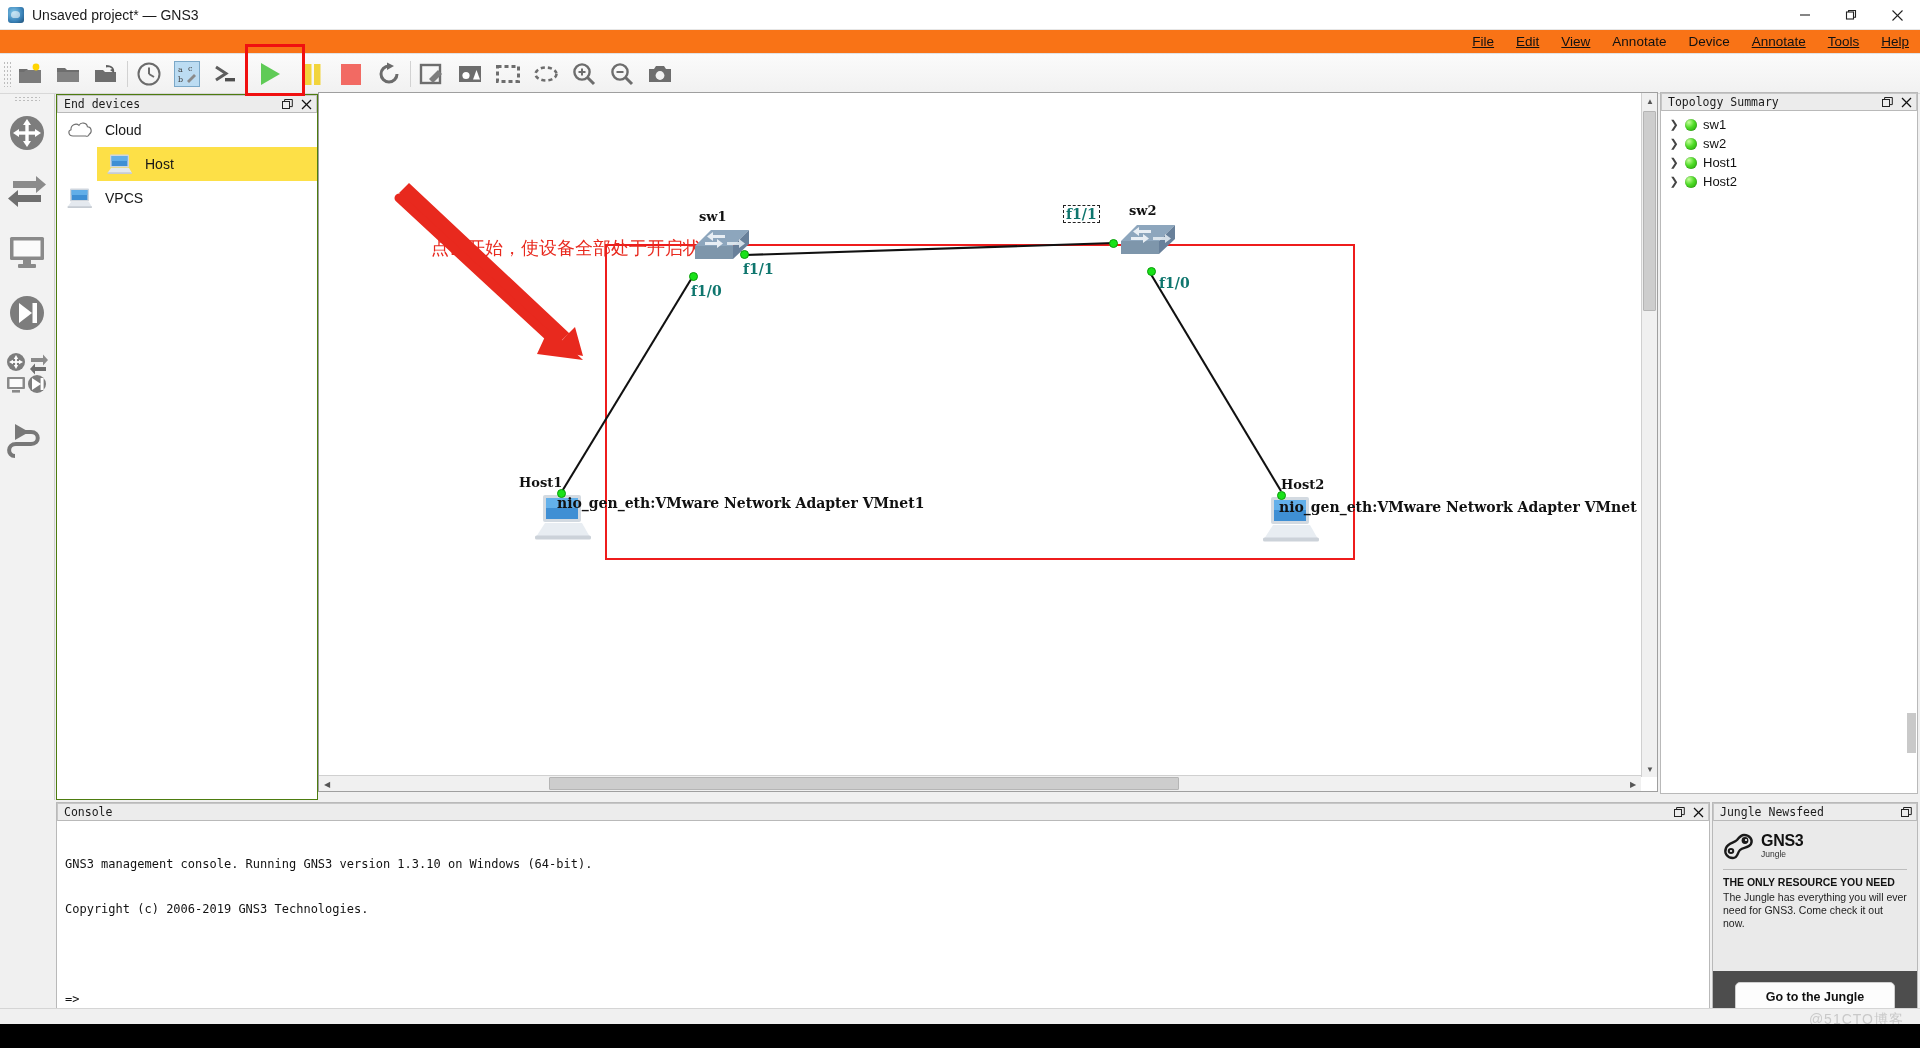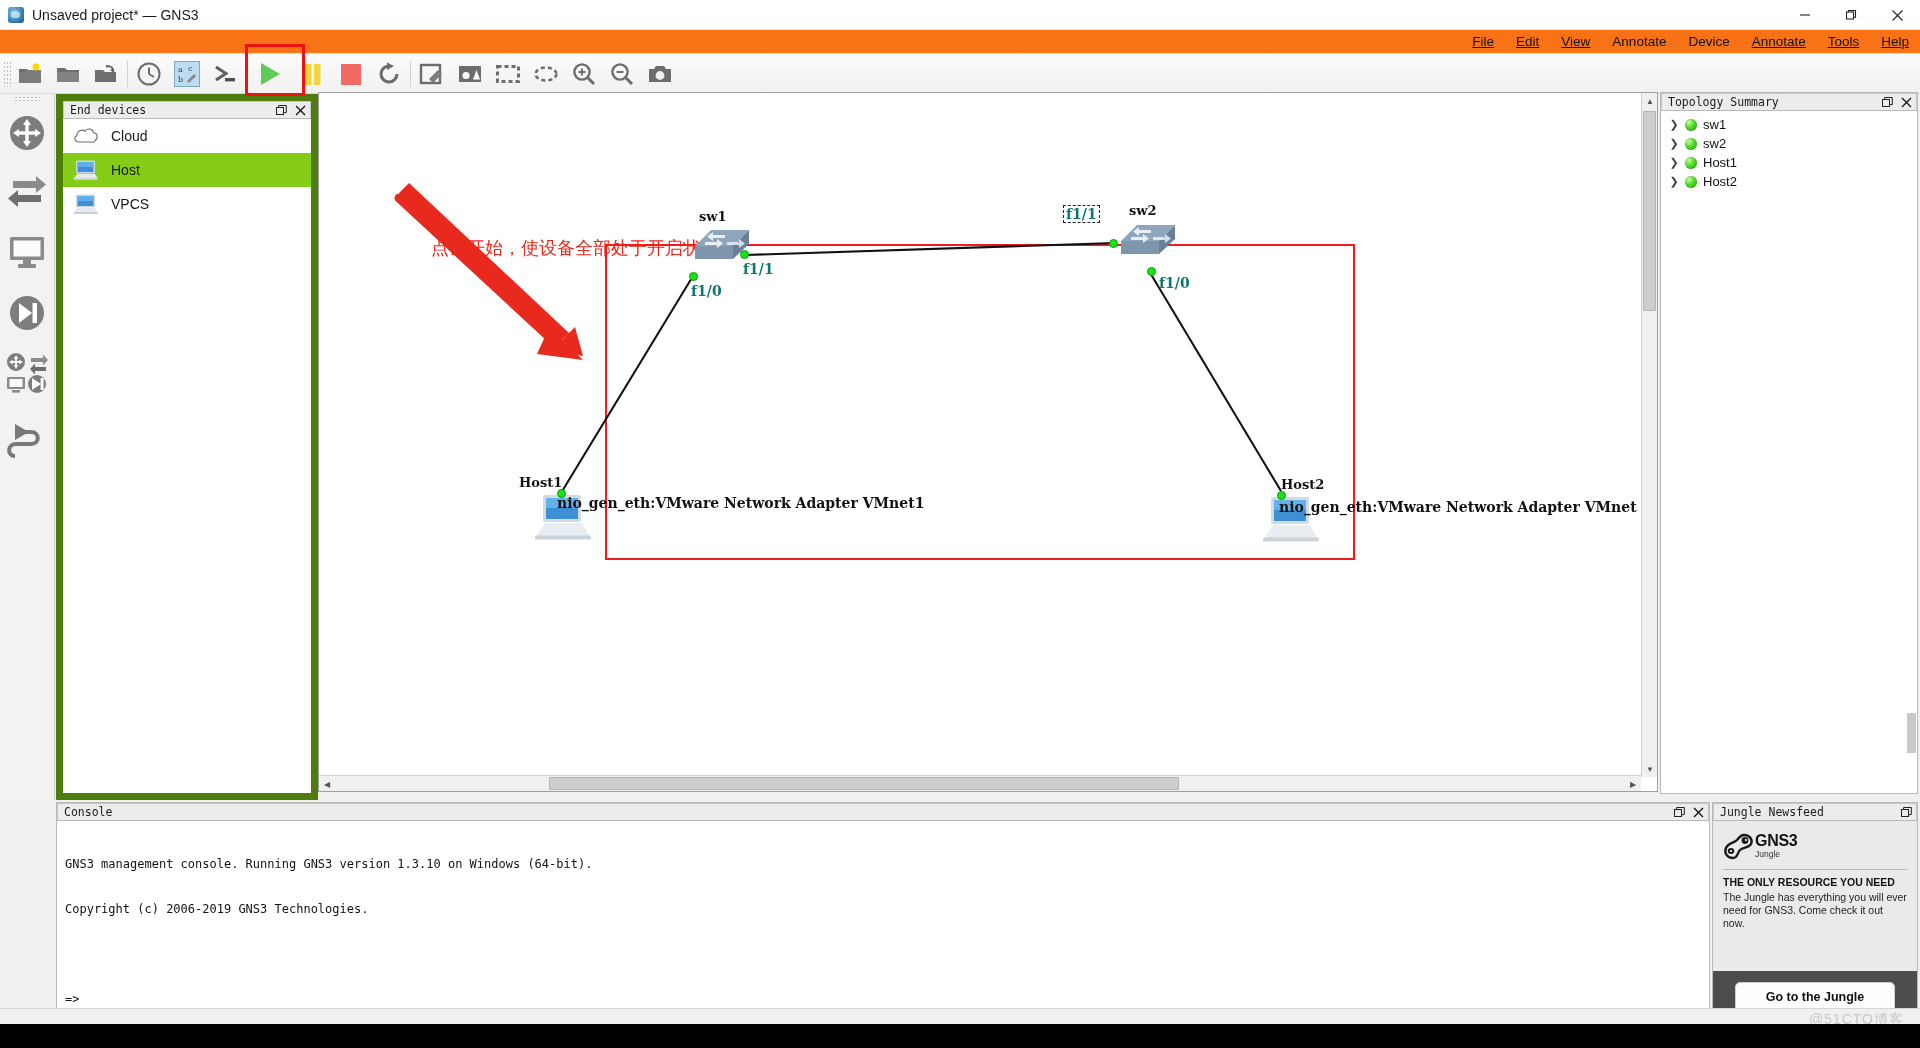--- a/index.html
+++ b/index.html
@@ -90,26 +90,26 @@
     font-family:"DejaVu Sans Mono", monospace; font-size:11.5px; color:#1b1b1b;
     padding:0 4px 0 6px;
   }
   .dock-title-btns { display:flex; align-items:center; gap:8px; }
   .dock-ico { width:11px; height:11px; }
 
   
   .enddevices {
     position:absolute; left:56px; top:94px; width:262px; height:706px;
     display:flex; flex-direction:column;
-    background:#fff; border:7px solid #4d7c0f;
+    background:#fff; border:1px solid #4d7c0f;
   }
   .ed-list { flex:1; background:#fff; overflow:hidden; }
   .ed-row { height:34px; display:flex; align-items:center; padding-left:8px; gap:10px;
             font-size:14px; color:#171717; }
-  .ed-row.sel { background:#84cc16; }
+  .ed-row.sel { background:#fde047;margin-left:40px; }
   .ed-icon { width:30px; height:26px; display:flex; align-items:center; justify-content:center; }
 
   
   .canvas-wrap {
     position:absolute; left:318px; top:92px; width:1340px; height:700px;
     background:#ffffff; border:1px solid #9f9f9f;
     overflow:hidden;
   }
   .canvas { position:absolute; left:0; top:0; width:1322px; height:668px; background:#fff; }
   .vscroll {
@@ -152,21 +152,21 @@
     line-height:15px; white-space:pre;
   }
 
   
   .jungle {
     position:absolute; left:1712px; top:802px; width:206px; height:222px;
     display:flex; flex-direction:column;
     background:#0c4a6e; border:1px solid #b9b9b9;
   }
   .jungle-body { flex:1; background:#eaeaea; padding:10px 10px 0 10px; }
-  .jungle-logo { display:flex; align-items:center; }
+  .jungle-logo { display:flex; align-items:center; gap:6px; }
   .jungle-brand { line-height:1; }
   .jungle-brand .b1 { font-size:16px; font-weight:bold; color:#111; letter-spacing:-0.3px; }
   .jungle-brand .b2 { font-size:8.5px; color:#333; margin-top:1px; }
   .jungle-rule { height:1px; background:#bdbdbd; margin:8px 0 6px 0; }
   .jungle-head { font-size:10.5px; font-weight:bold; color:#111; }
   .jungle-text { font-size:10.5px; color:#1d1d1d; line-height:13px; margin-top:3px; }
   .jungle-footer { height:52px; background:#4d4d4d; display:flex; align-items:center; justify-content:center; }
   .jungle-btn {
     width:160px; height:30px; border-radius:5px; background:#fdfdfd; border:1px solid #cfcfcf;
     display:flex; align-items:center; justify-content:center;

